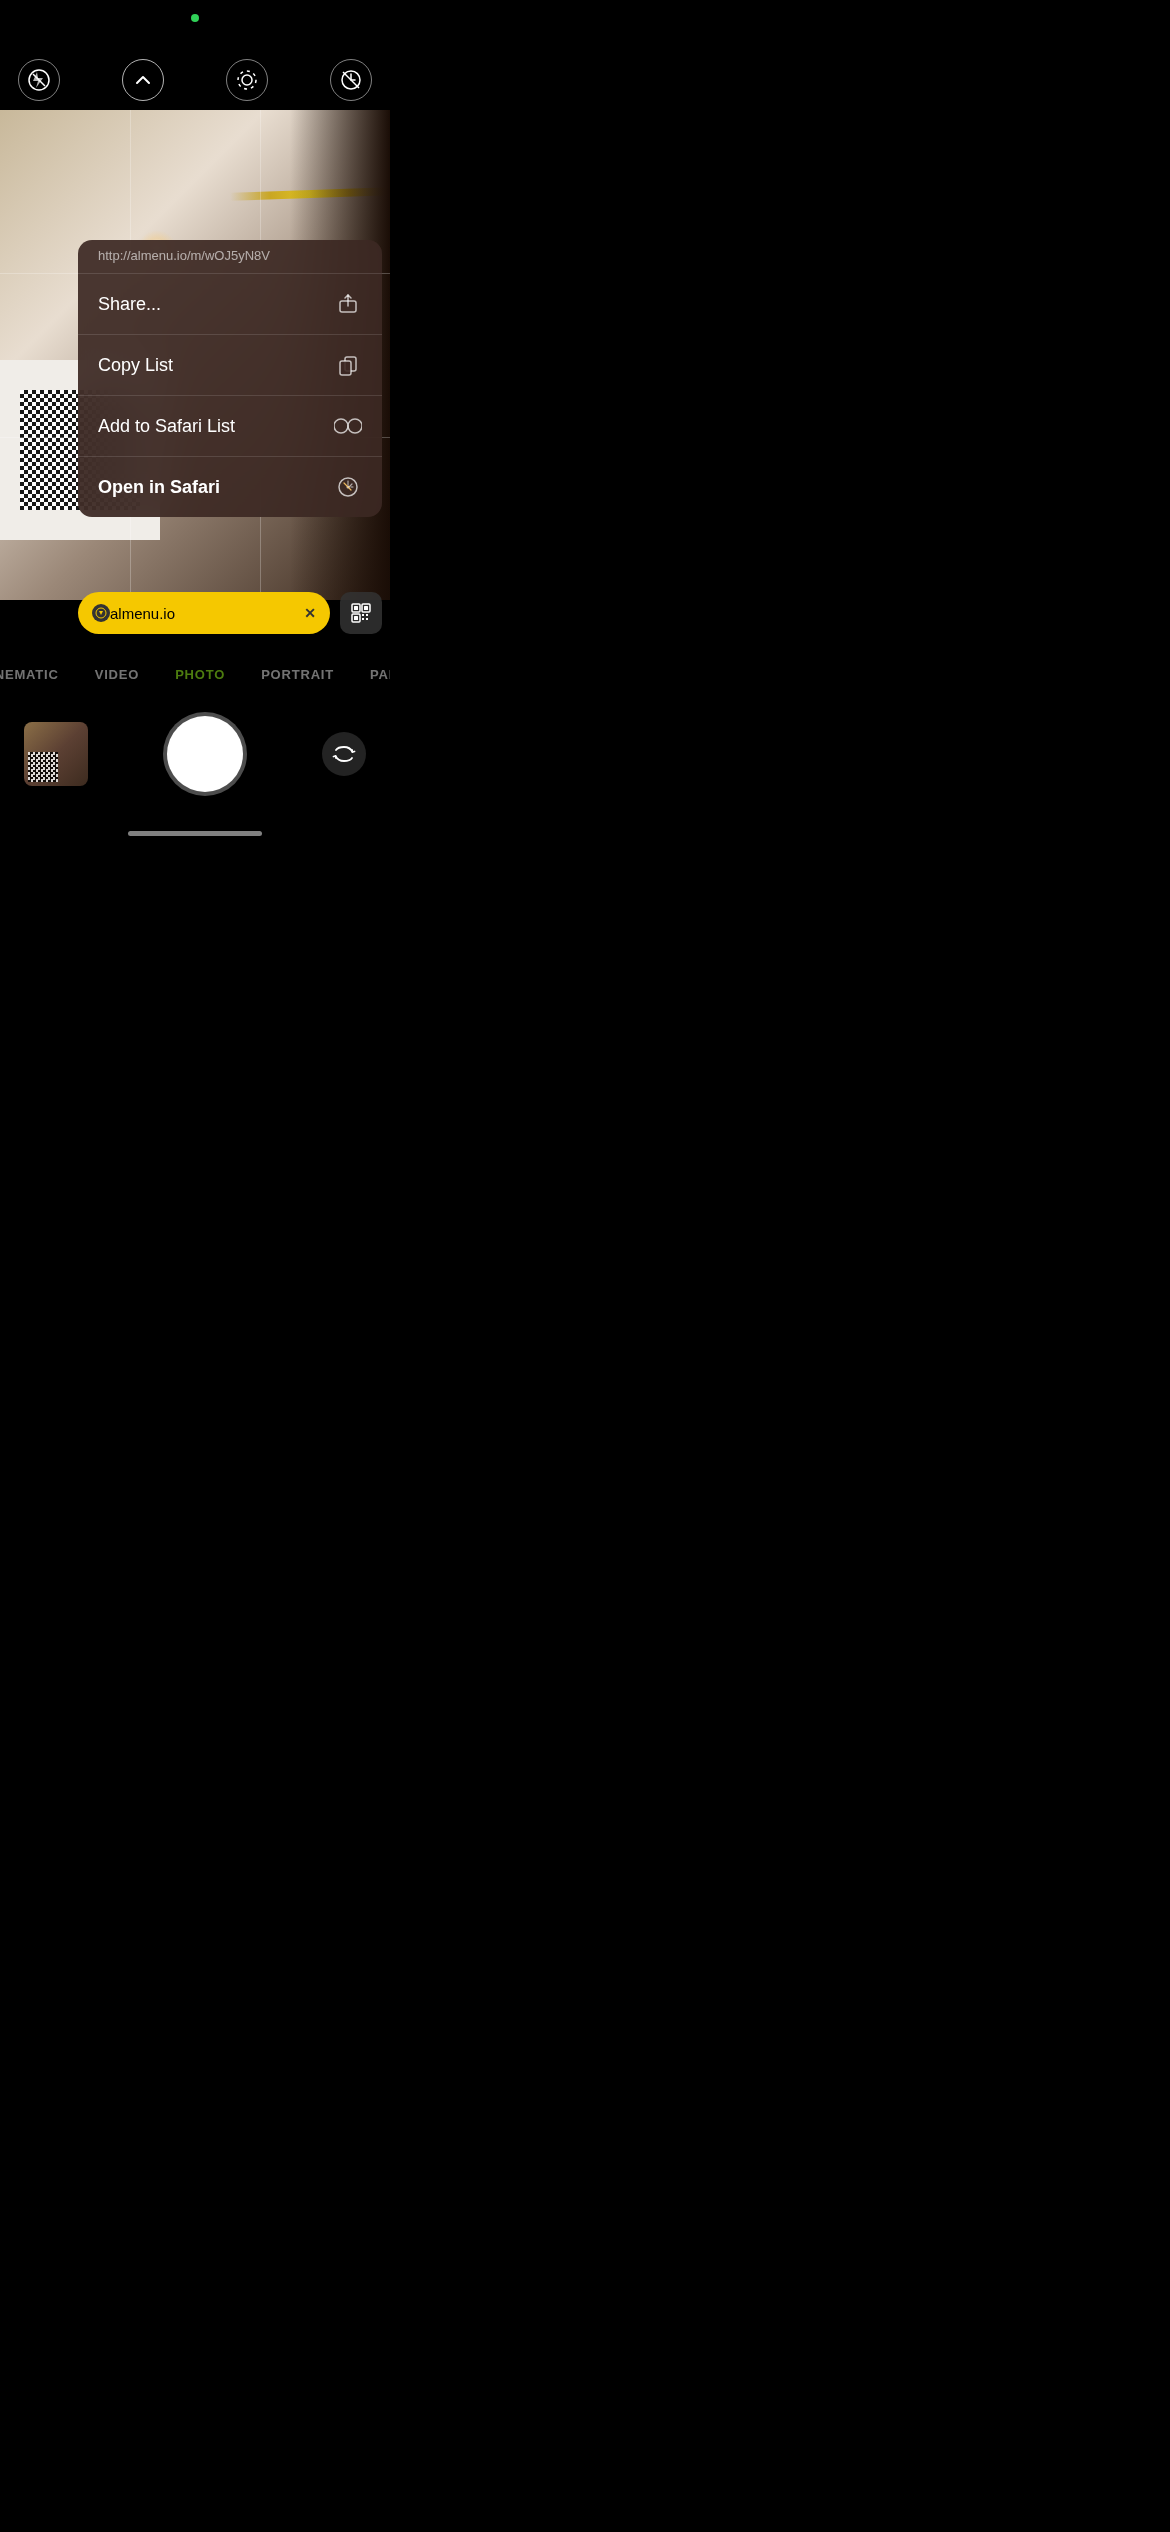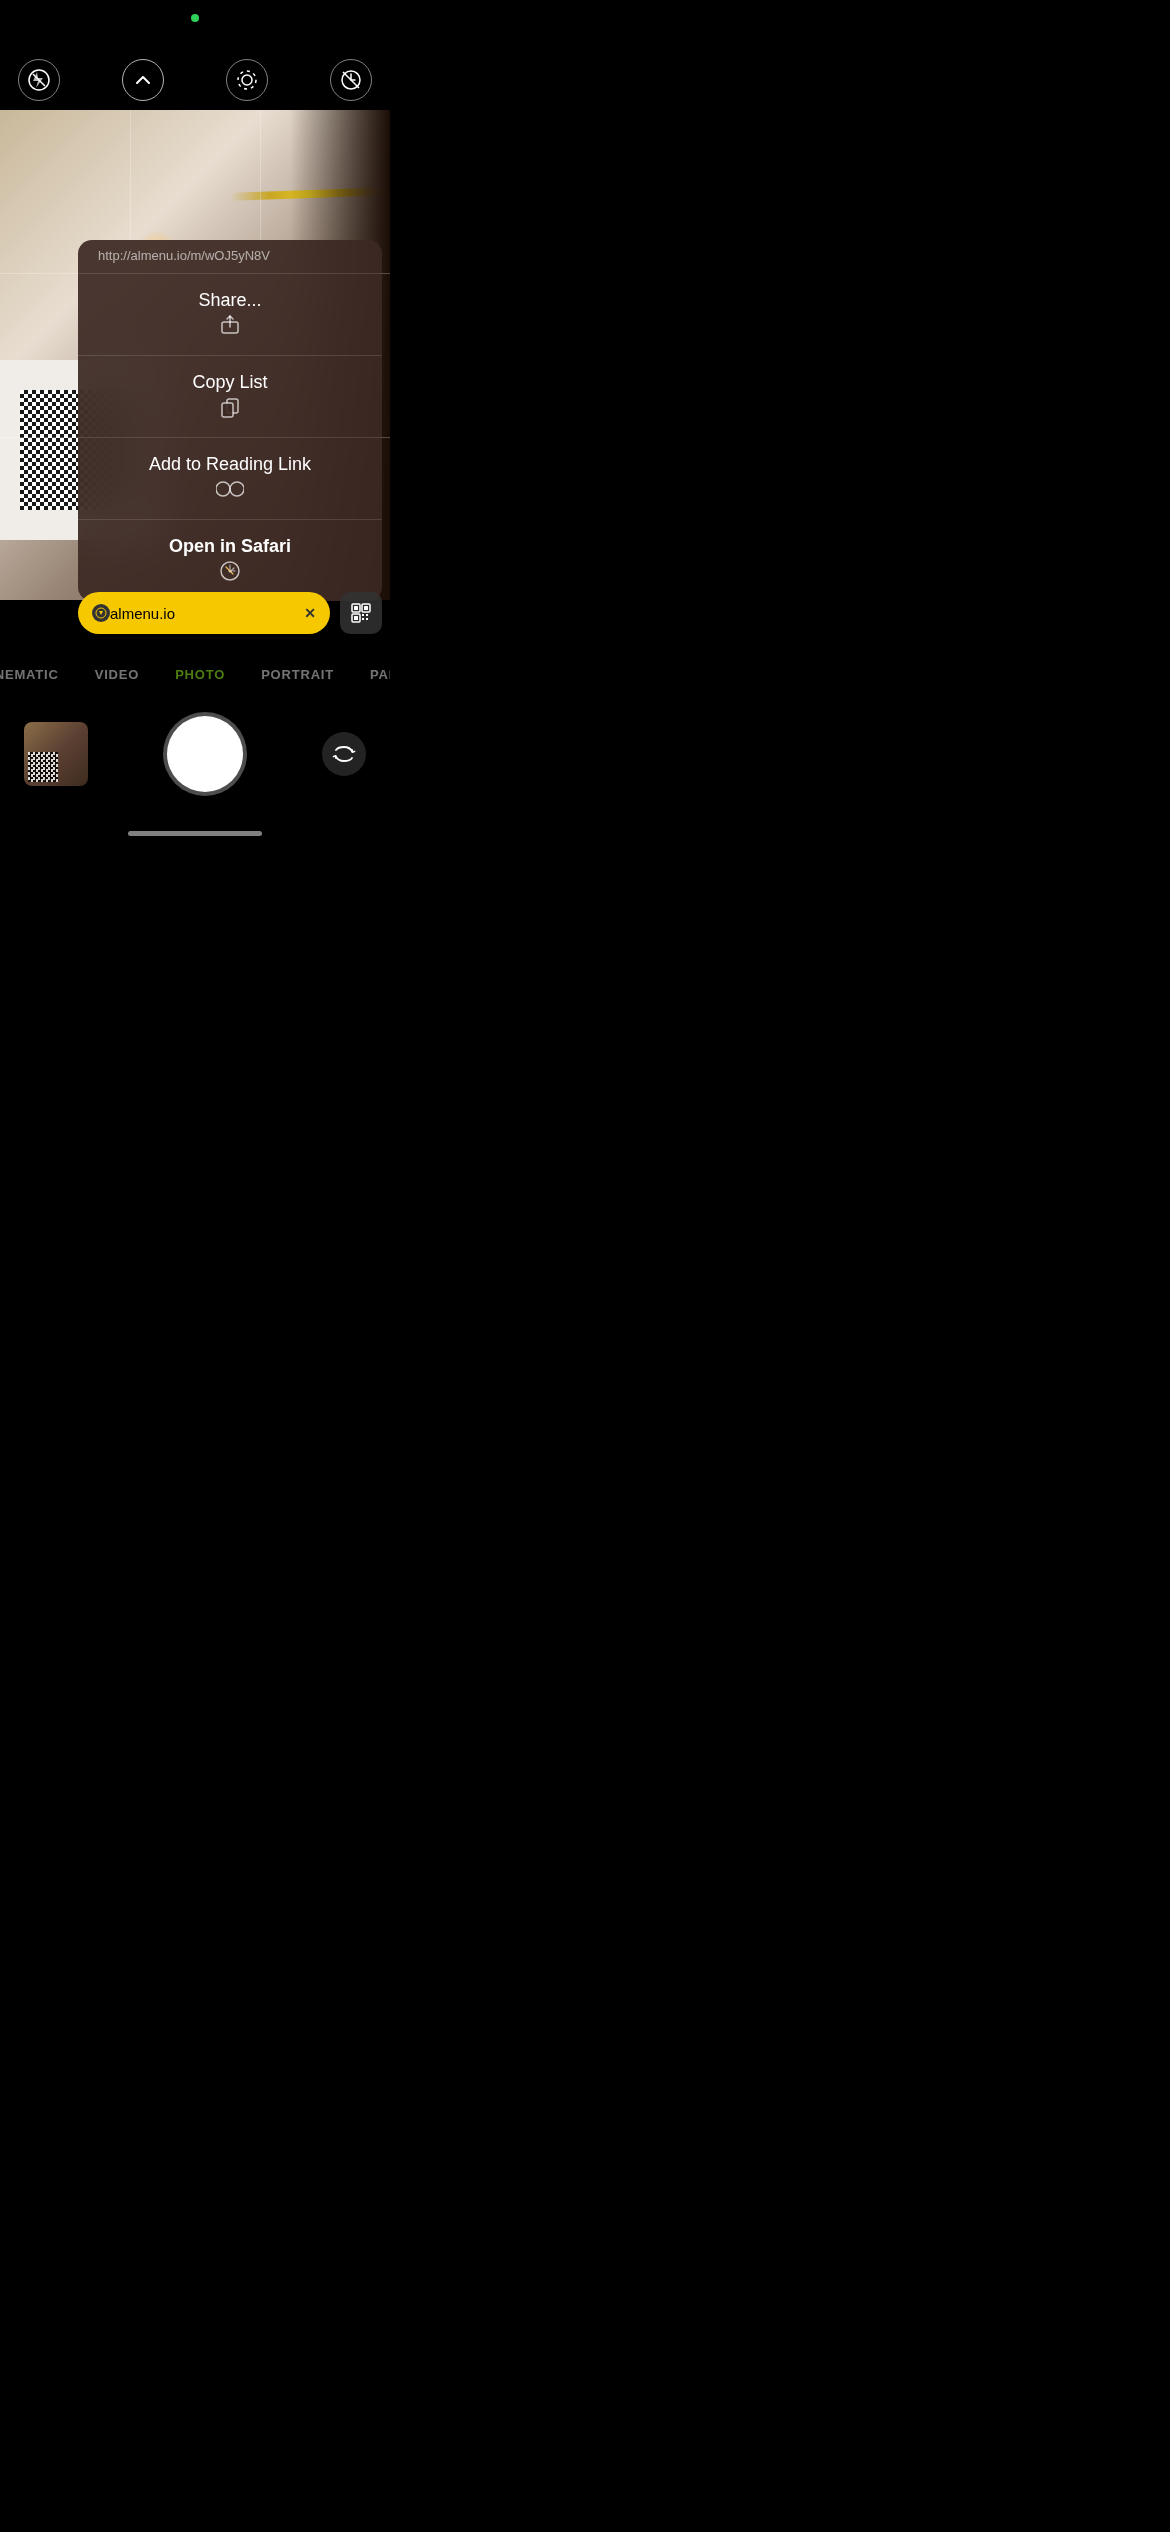--- a/index.html
+++ b/index.html
@@ -169,21 +169,20 @@
     .context-item {
       display: flex;
       align-items: center;
       justify-content: space-between;
       padding: 16px 20px;
       color: white;
       font-size: 18px;
       font-weight: 400;
       cursor: pointer;
       border-bottom: 1px solid rgba(255,255,255,0.12);
-      flex-direction: column;
     }
 
     .context-item:last-child {
       border-bottom: none;
       font-weight: bold;
     }
 
     .context-icon {
       width: 28px;
       height: 28px;
@@ -466,21 +465,21 @@
     <span>Copy List</span>
     <div class="context-icon">
       <svg width="22" height="22" viewBox="0 0 22 22" fill="none">
         <rect x="8" y="3" width="11" height="14" rx="2" stroke="rgba(255,255,255,0.7)" stroke-width="1.5"></rect>
         <rect x="3" y="7" width="11" height="14" rx="2" stroke="rgba(255,255,255,0.7)" stroke-width="1.5" fill="rgba(60,40,35,0.9)"></rect>
       </svg>
     </div>
   </div>
 
   <div class="context-item">
-    <span>Add to Reading Link</span>
+    <span>Add to Safari List</span>
     <div class="context-icon">
       <svg width="28" height="18" viewBox="0 0 28 18" fill="none">
         <circle cx="7" cy="9" r="7" stroke="rgba(255,255,255,0.7)" stroke-width="1.5"></circle>
         <circle cx="21" cy="9" r="7" stroke="rgba(255,255,255,0.7)" stroke-width="1.5"></circle>
       </svg>
     </div>
   </div>
 
   <div class="context-item">
     <span>Open in Safari</span>

